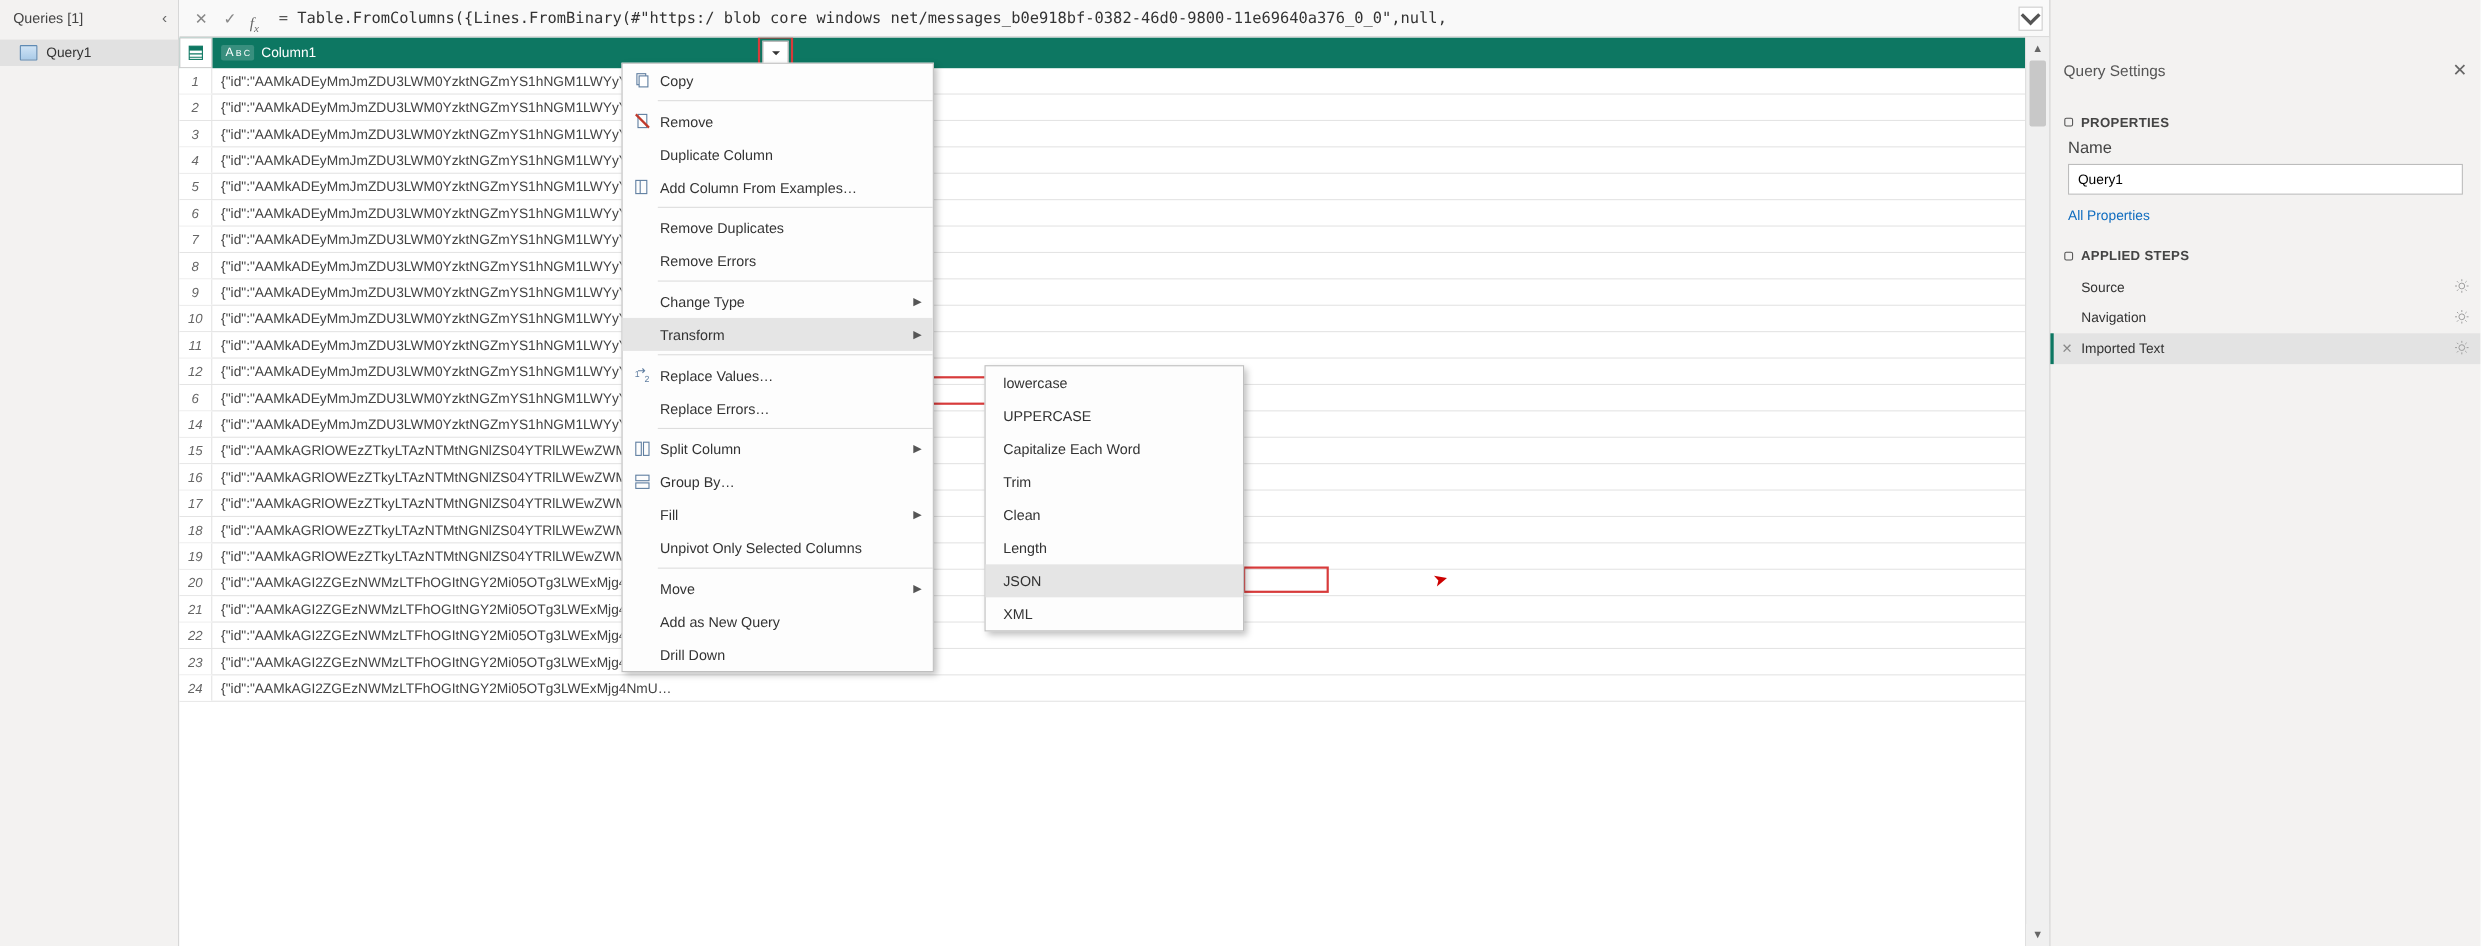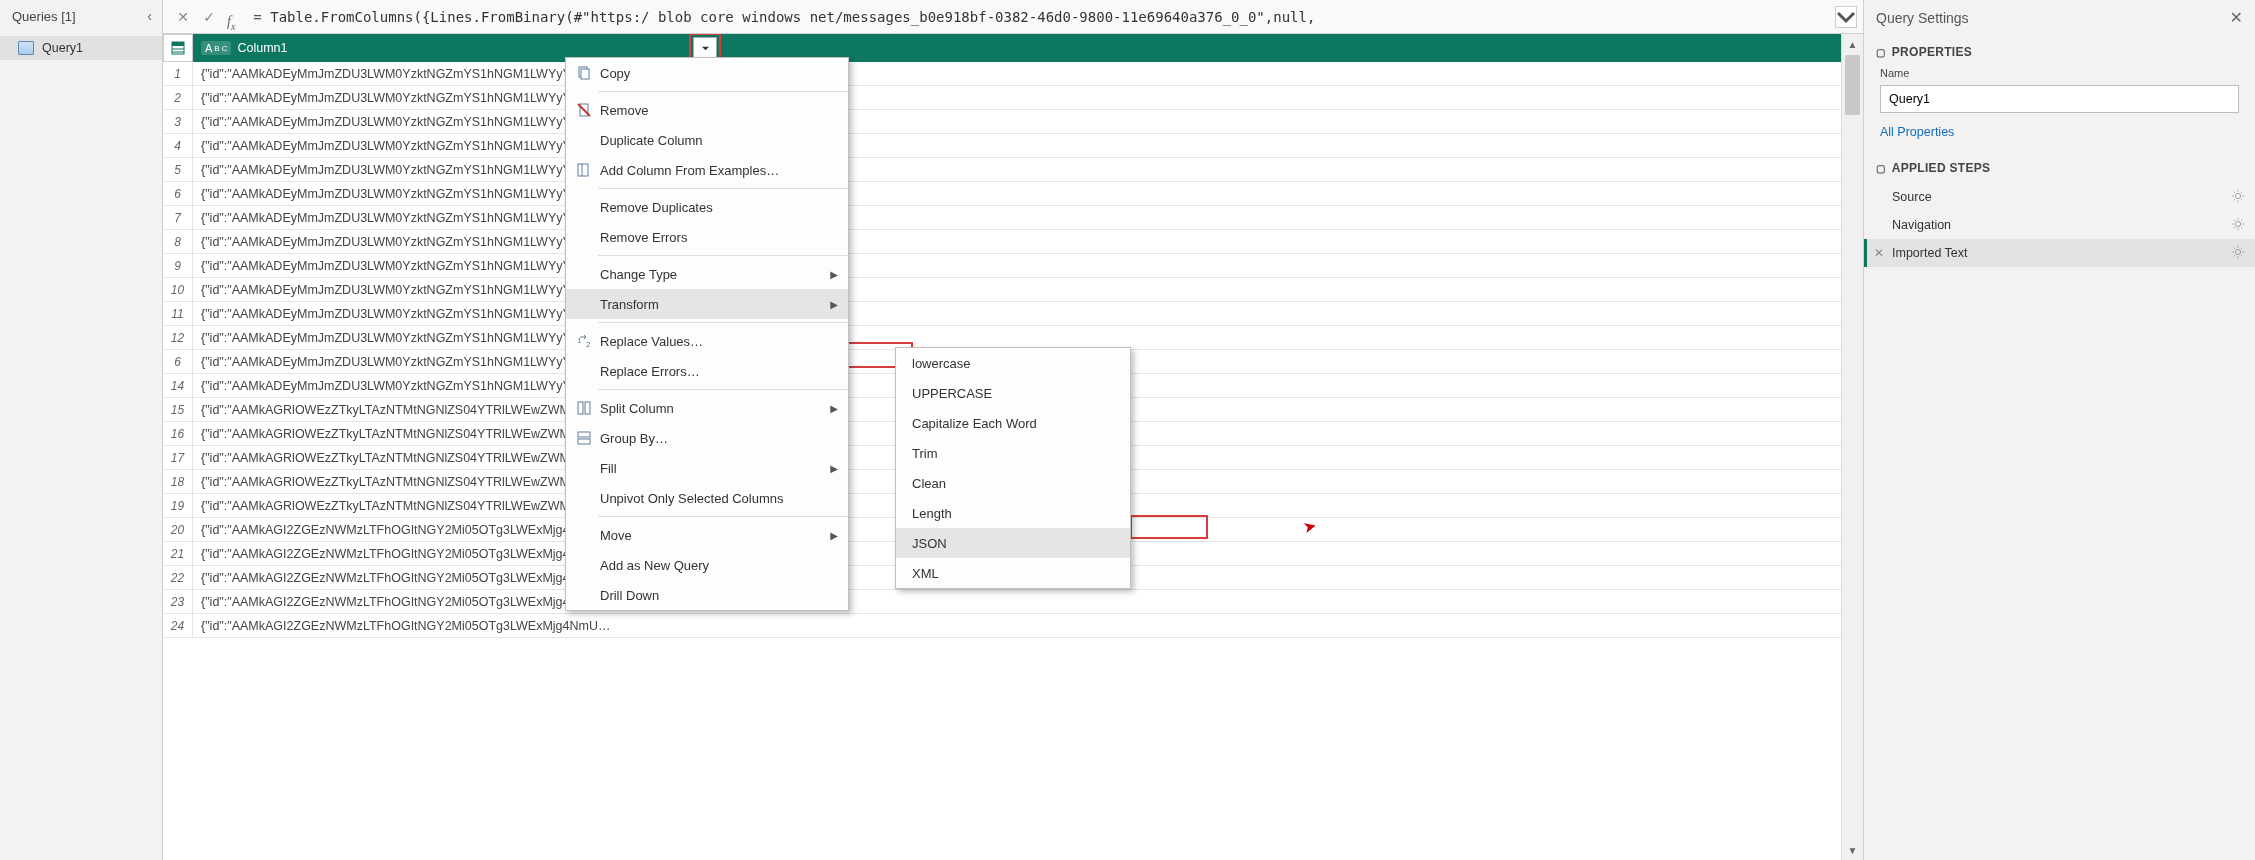--- a/index.html
+++ b/index.html
@@ -65,30 +65,30 @@
 
 .ctx-menu { position:absolute; background:#fdfdfd; border:1px solid #bfbfbf; box-shadow:3px 3px 6px rgba(0,0,0,.25); min-width:236px; z-index:100; font-size:13px; color:#333;}
 .ctx-item { display:flex; align-items:center; height:30px; padding:0 10px 0 6px; gap:4px; white-space:nowrap;}
 .ctx-item.hover { background:#e5e5e5; }
 .ctx-item .ico-col { width:24px; display:flex; justify-content:center; align-items:center; color:#5f7ea0;}
 .ctx-item .ico-col svg{width:16px;height:16px;}
 .ctx-item .lbl { flex:1; }
 .ctx-item .arrow-r { color:#555; font-size:10px; margin-left:20px;}
 .ctx-sep { height:1px; background:#ddd; margin:3px 0 3px 32px; }
 .menu1 { top:57px; left:565px; width:284px;}
-.menu2 { top:347px; left:895px; width:176px; }
+.menu2 { top:332px; left:895px; width:176px; }
 .red-box { position:absolute; border:2px solid #d83b3b; pointer-events:none; }
 .cursor { position:absolute; top:517px; left:1303px; z-index:200; font-size:16px; color:#c00; transform:rotate(-15deg);}
 
 
-.settings-header { display:flex; align-items:center; justify-content:space-between; padding:8px 12px; font-size:14px; color:#555;}
+.settings-header { display:flex; align-items:center; justify-content:space-between; padding:20px 12px; font-size:14px; color:#555;margin-top:34px;}
 .settings-close { font-size:16px; color:#666; cursor:pointer;}
 .section-title { display:flex; align-items:center; gap:6px; padding:10px 12px 6px; font-size:12px; font-weight:700; color:#444; letter-spacing:.3px;}
 .section-caret { font-size:10px; color:#555; }
-.field-label { padding:2px 16px; font-size:11px; color:#444;}
+.field-label { padding:2px 16px; font-size:15px; color:#444;}
 .text-input { margin:4px 16px 8px; height:28px; border:1px solid #bcbcbc; background:#fff; padding:0 8px; font-size:12.5px; width:calc(100% - 32px); }
 .link { padding:4px 16px 12px; color:#0f6cbf; font-size:12.5px; cursor:pointer; }
 .steps-list { padding:2px 0 0 0;}
 .step-item { display:flex; align-items:center; height:28px; padding:0 10px 0 28px; font-size:12.5px; color:#333; gap:8px; position:relative;}
 .step-item.selected { background:#e3e3e3; }
 .step-item.selected::before { content:""; position:absolute; left:0; top:0; bottom:0; width:3px; background:#0d7762;}
 .step-item .del-icon { position:absolute; left:10px; font-size:12px; color:#888;}
 .step-gear { margin-left:auto; color:#9a9a9a;}
 .step-gear svg{width:14px;height:14px;}
 

